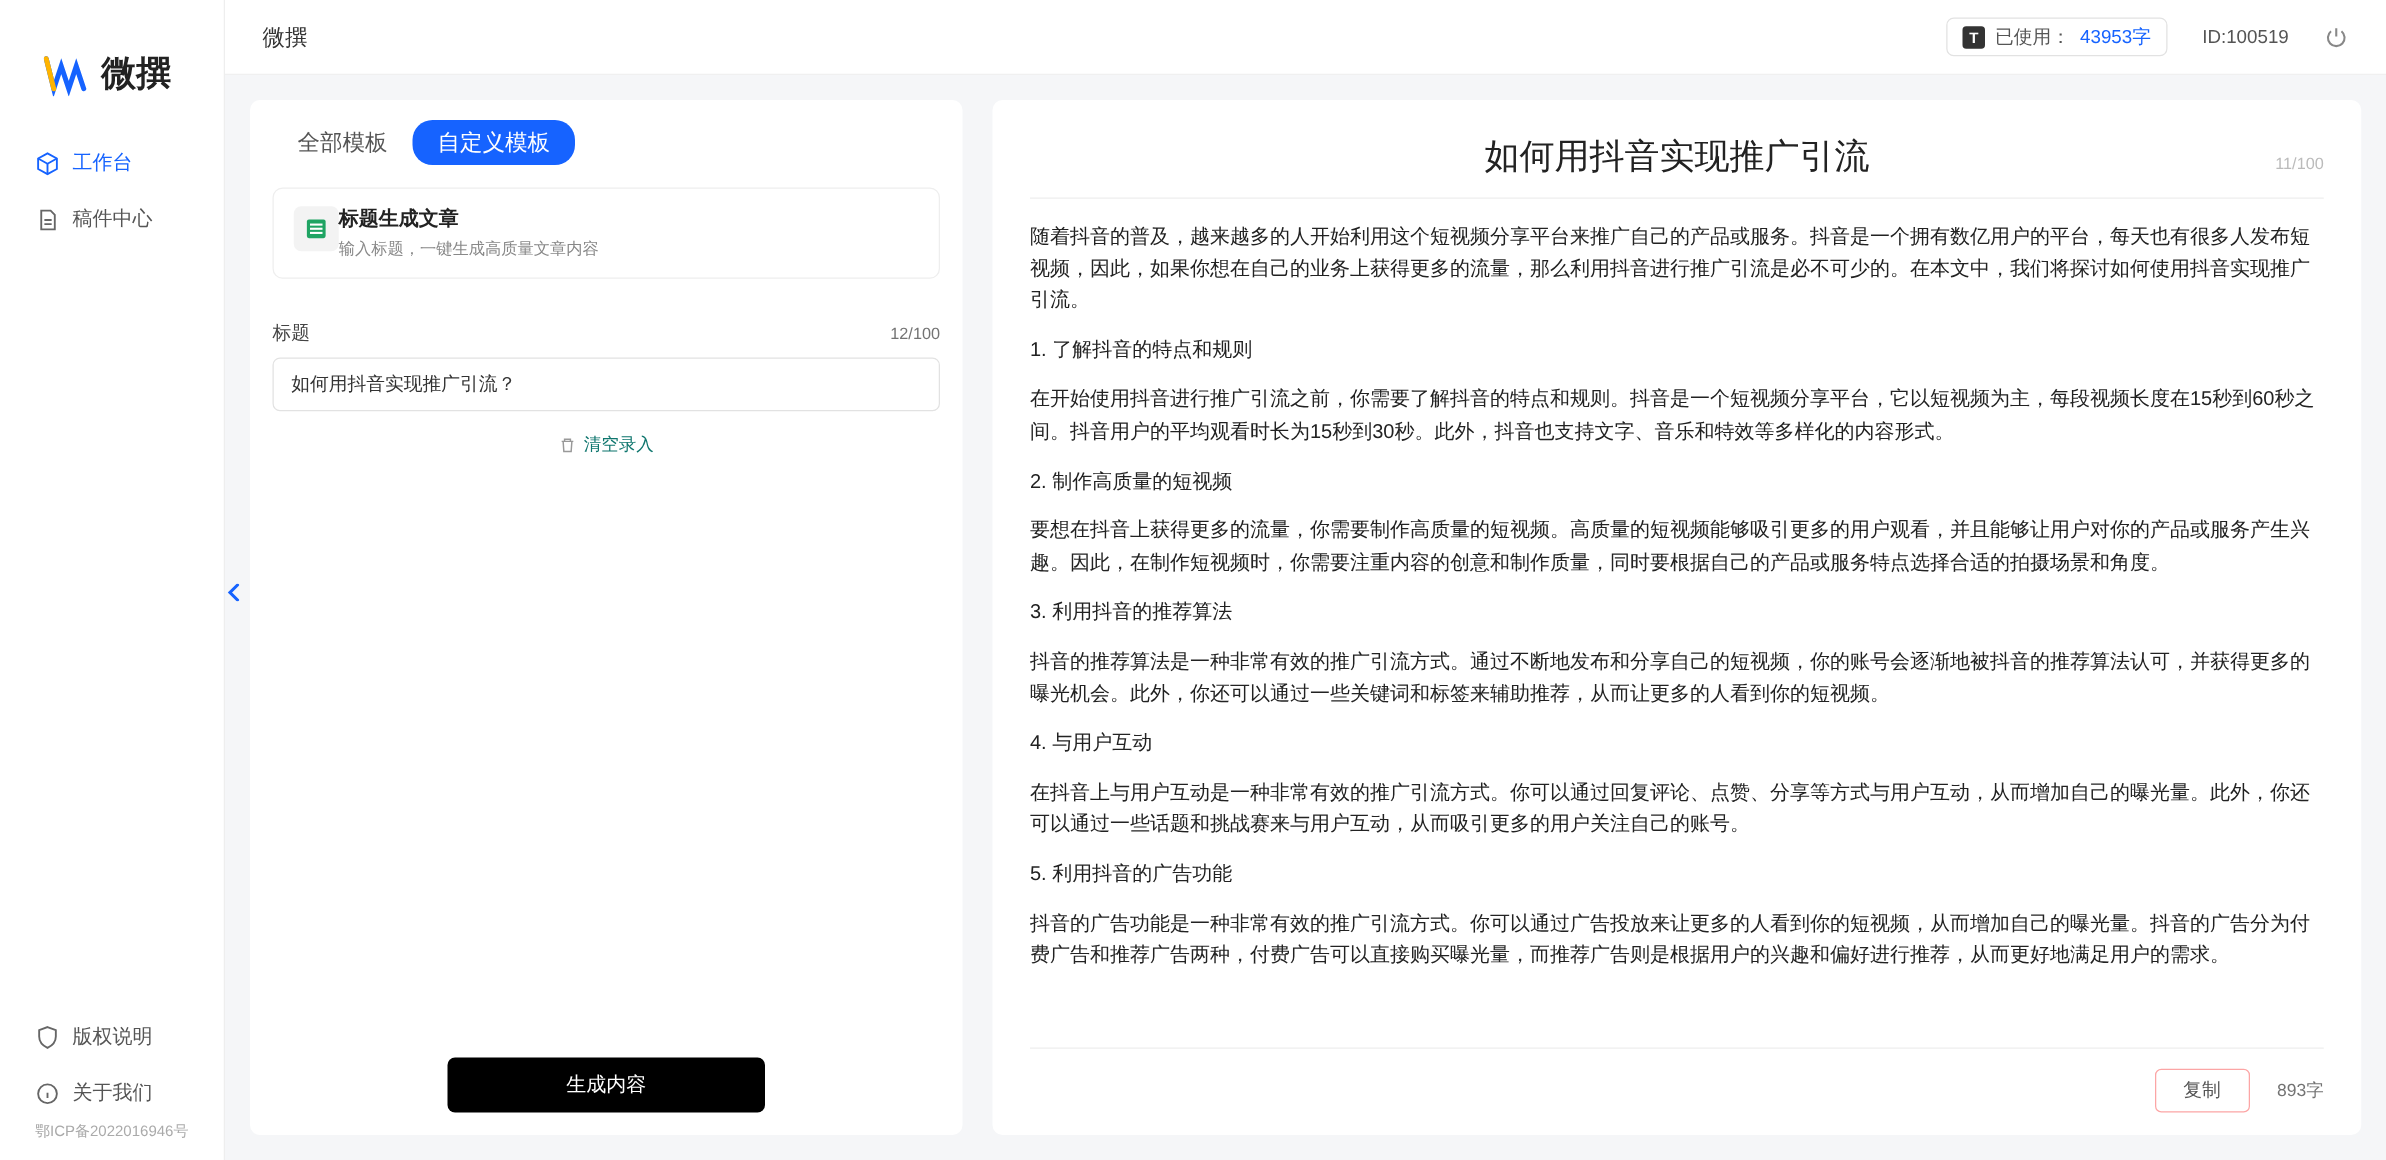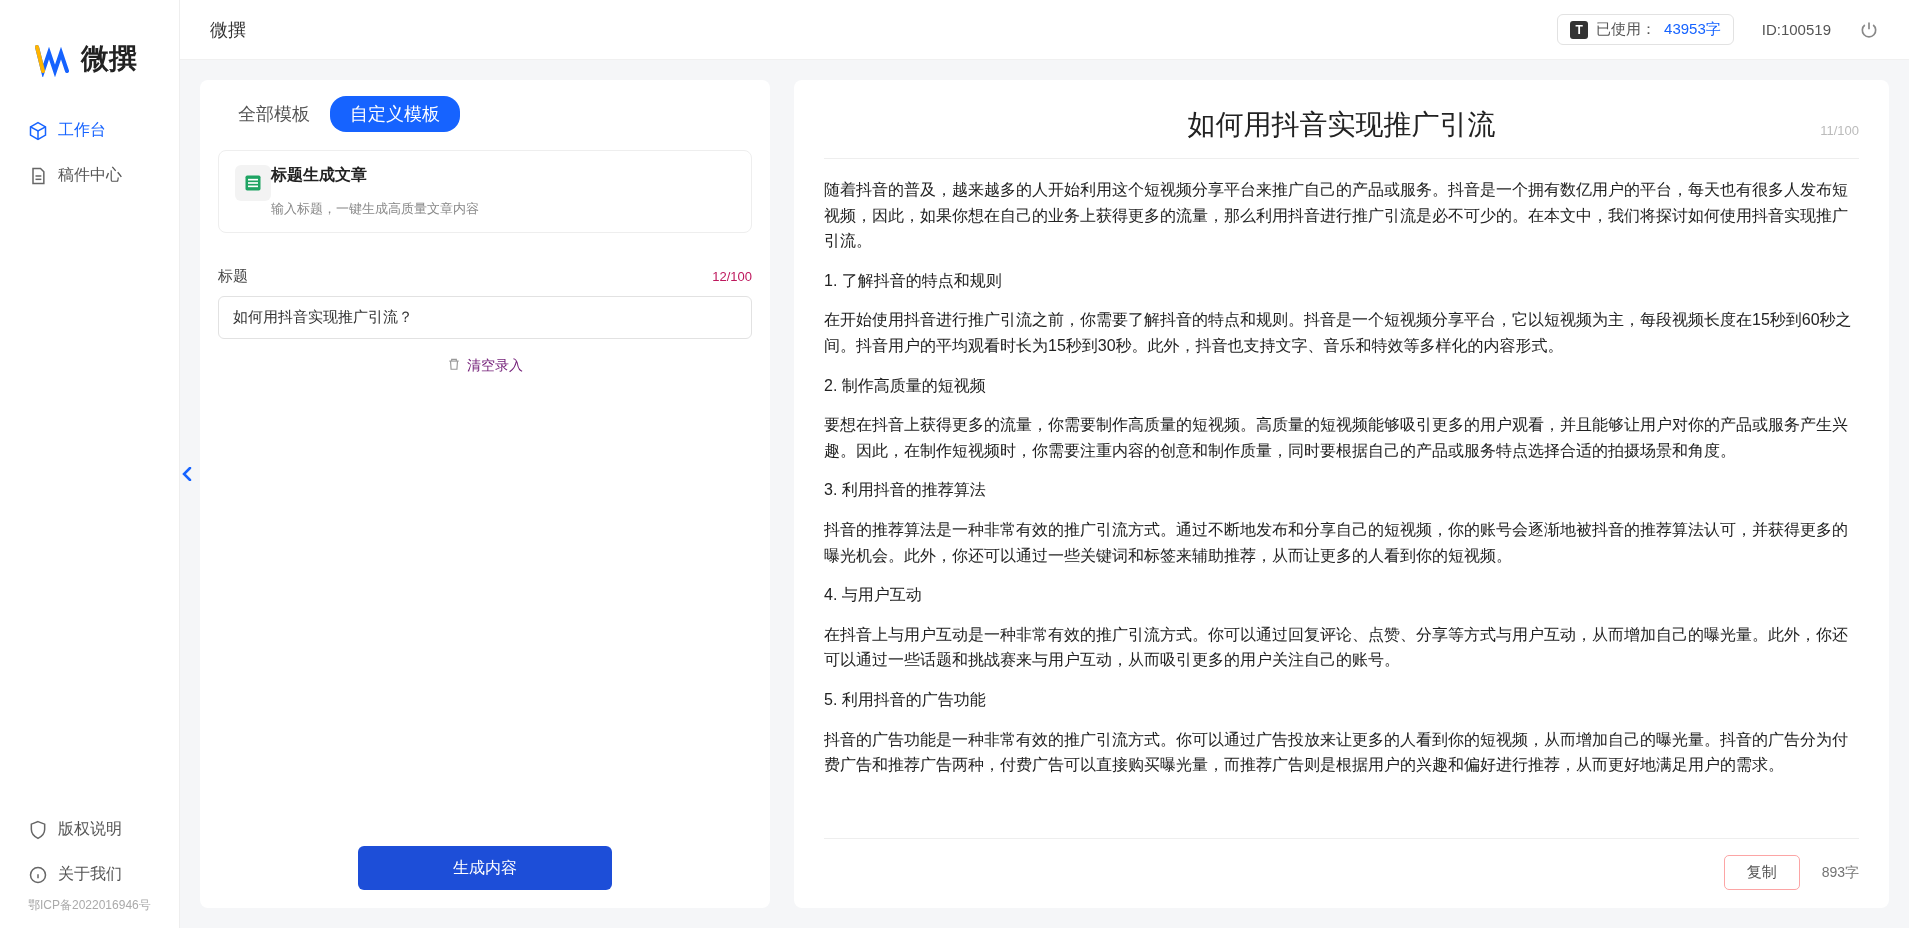--- a/index.html
+++ b/index.html
@@ -118,50 +118,50 @@
       padding: 14px 16px;
       display: flex; gap: 0;
     }
     .tpl-icon {
       width: 36px; height: 36px; border-radius: 6px;
       background: #f3f3f3;
       display: flex; align-items: center; justify-content: center;
     }
     .tpl-icon-inner { width:20px; height:20px; }
     .tpl-title { font-size: 16px; font-weight: 600; color: #222; }
-    .tpl-desc { font-size: 13px; color: #888; margin-top: 14px; }
+    .tpl-desc { font-size: 13px; color: #888; margin-top: 4px; }
     .field-label-row {
       display: flex; align-items: center; justify-content: space-between;
       padding: 20px 18px 10px;
     }
     .field-label { font-size: 15px; color: #444; }
-    .field-count { font-size: 13px; color: #be185d; }
+    .field-count { font-size: 13px; color: #737373; }
     .title-input {
       margin: 0 18px;
       width: calc(100% - 36px);
       border: 1px solid #e2e2e2;
       border-radius: 6px;
       padding: 12px 14px;
       font-size: 15px;
       color: #333;
       outline: none;
     }
     .clear-btn {
-      display: flex; justify-content: center;
+      display: flex; align-items: center; justify-content: center;
       gap: 6px;
       margin-top: 18px;
-      color: #701a75; font-size: 14px;
+      color: #0f766e; font-size: 14px;
       cursor: pointer;
     }
     .generate-btn {
       position: absolute;
       left: 18px; right: 18px; bottom: 18px;
       margin: 0 140px;
       height: 44px;
-      background: #1d4ed8;
+      background: #000000;
       color: #fff;
       font-size: 16px;
       border: none;
       border-radius: 6px;
       cursor: pointer;
     }
     .right-panel {
       flex: 1;
       display: flex; flex-direction: column;
       padding: 26px 30px 18px;

